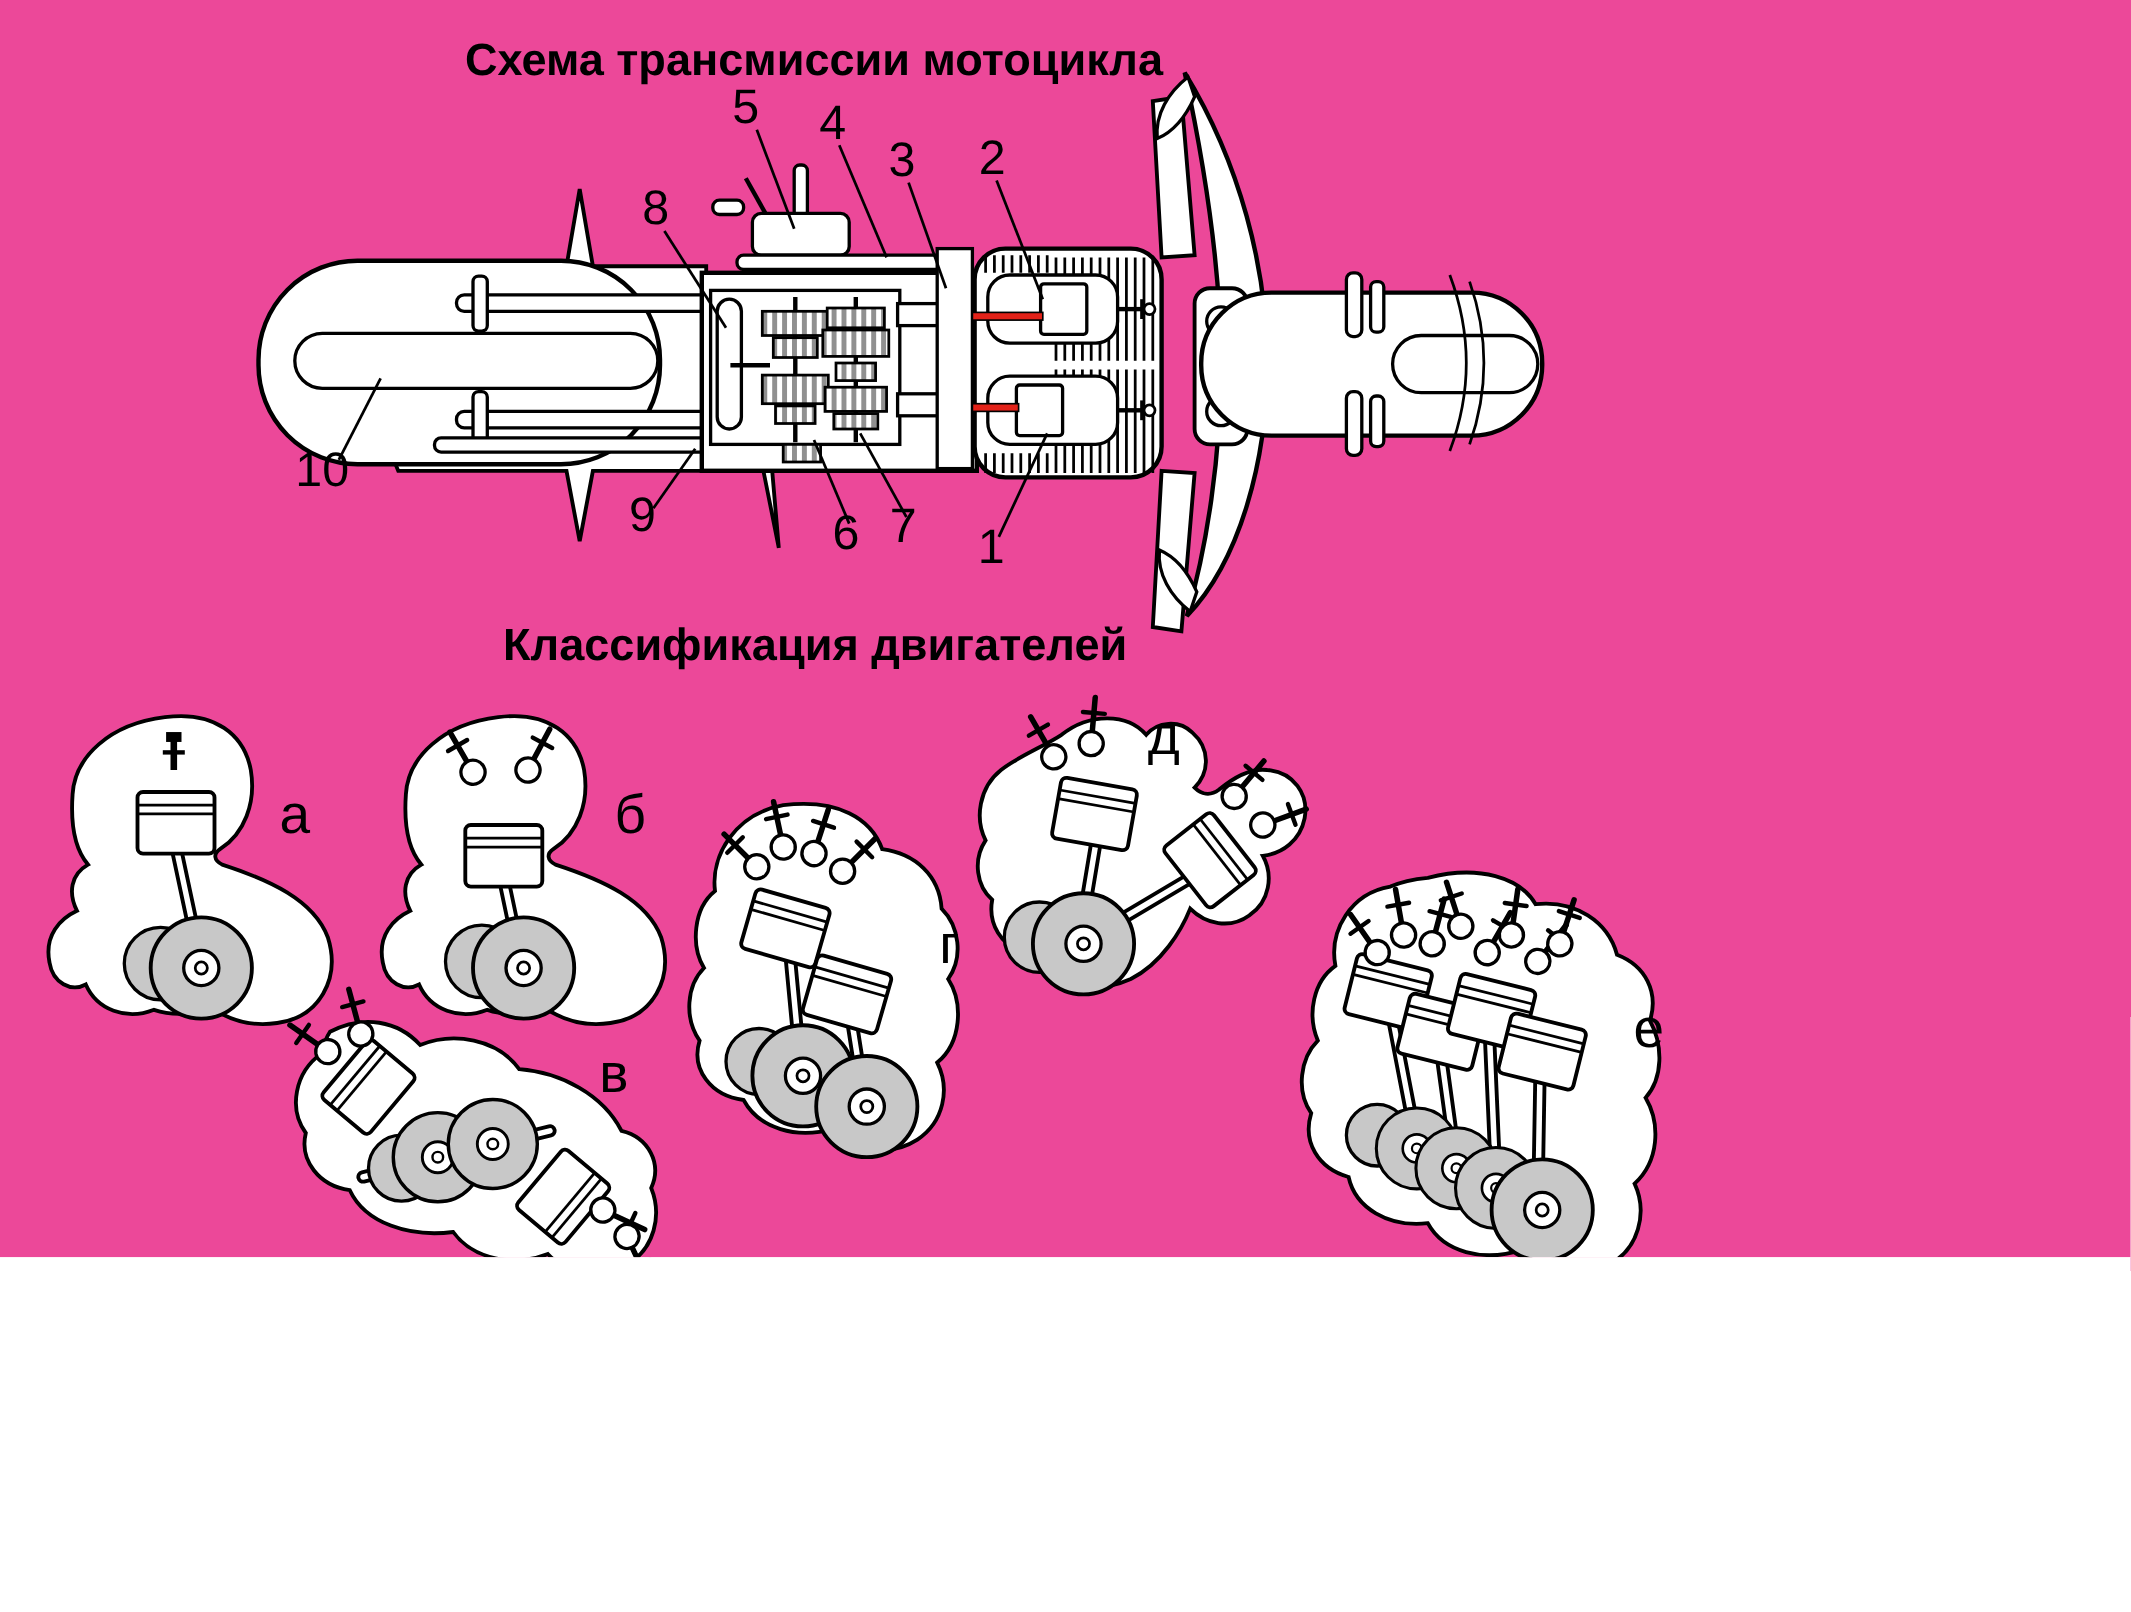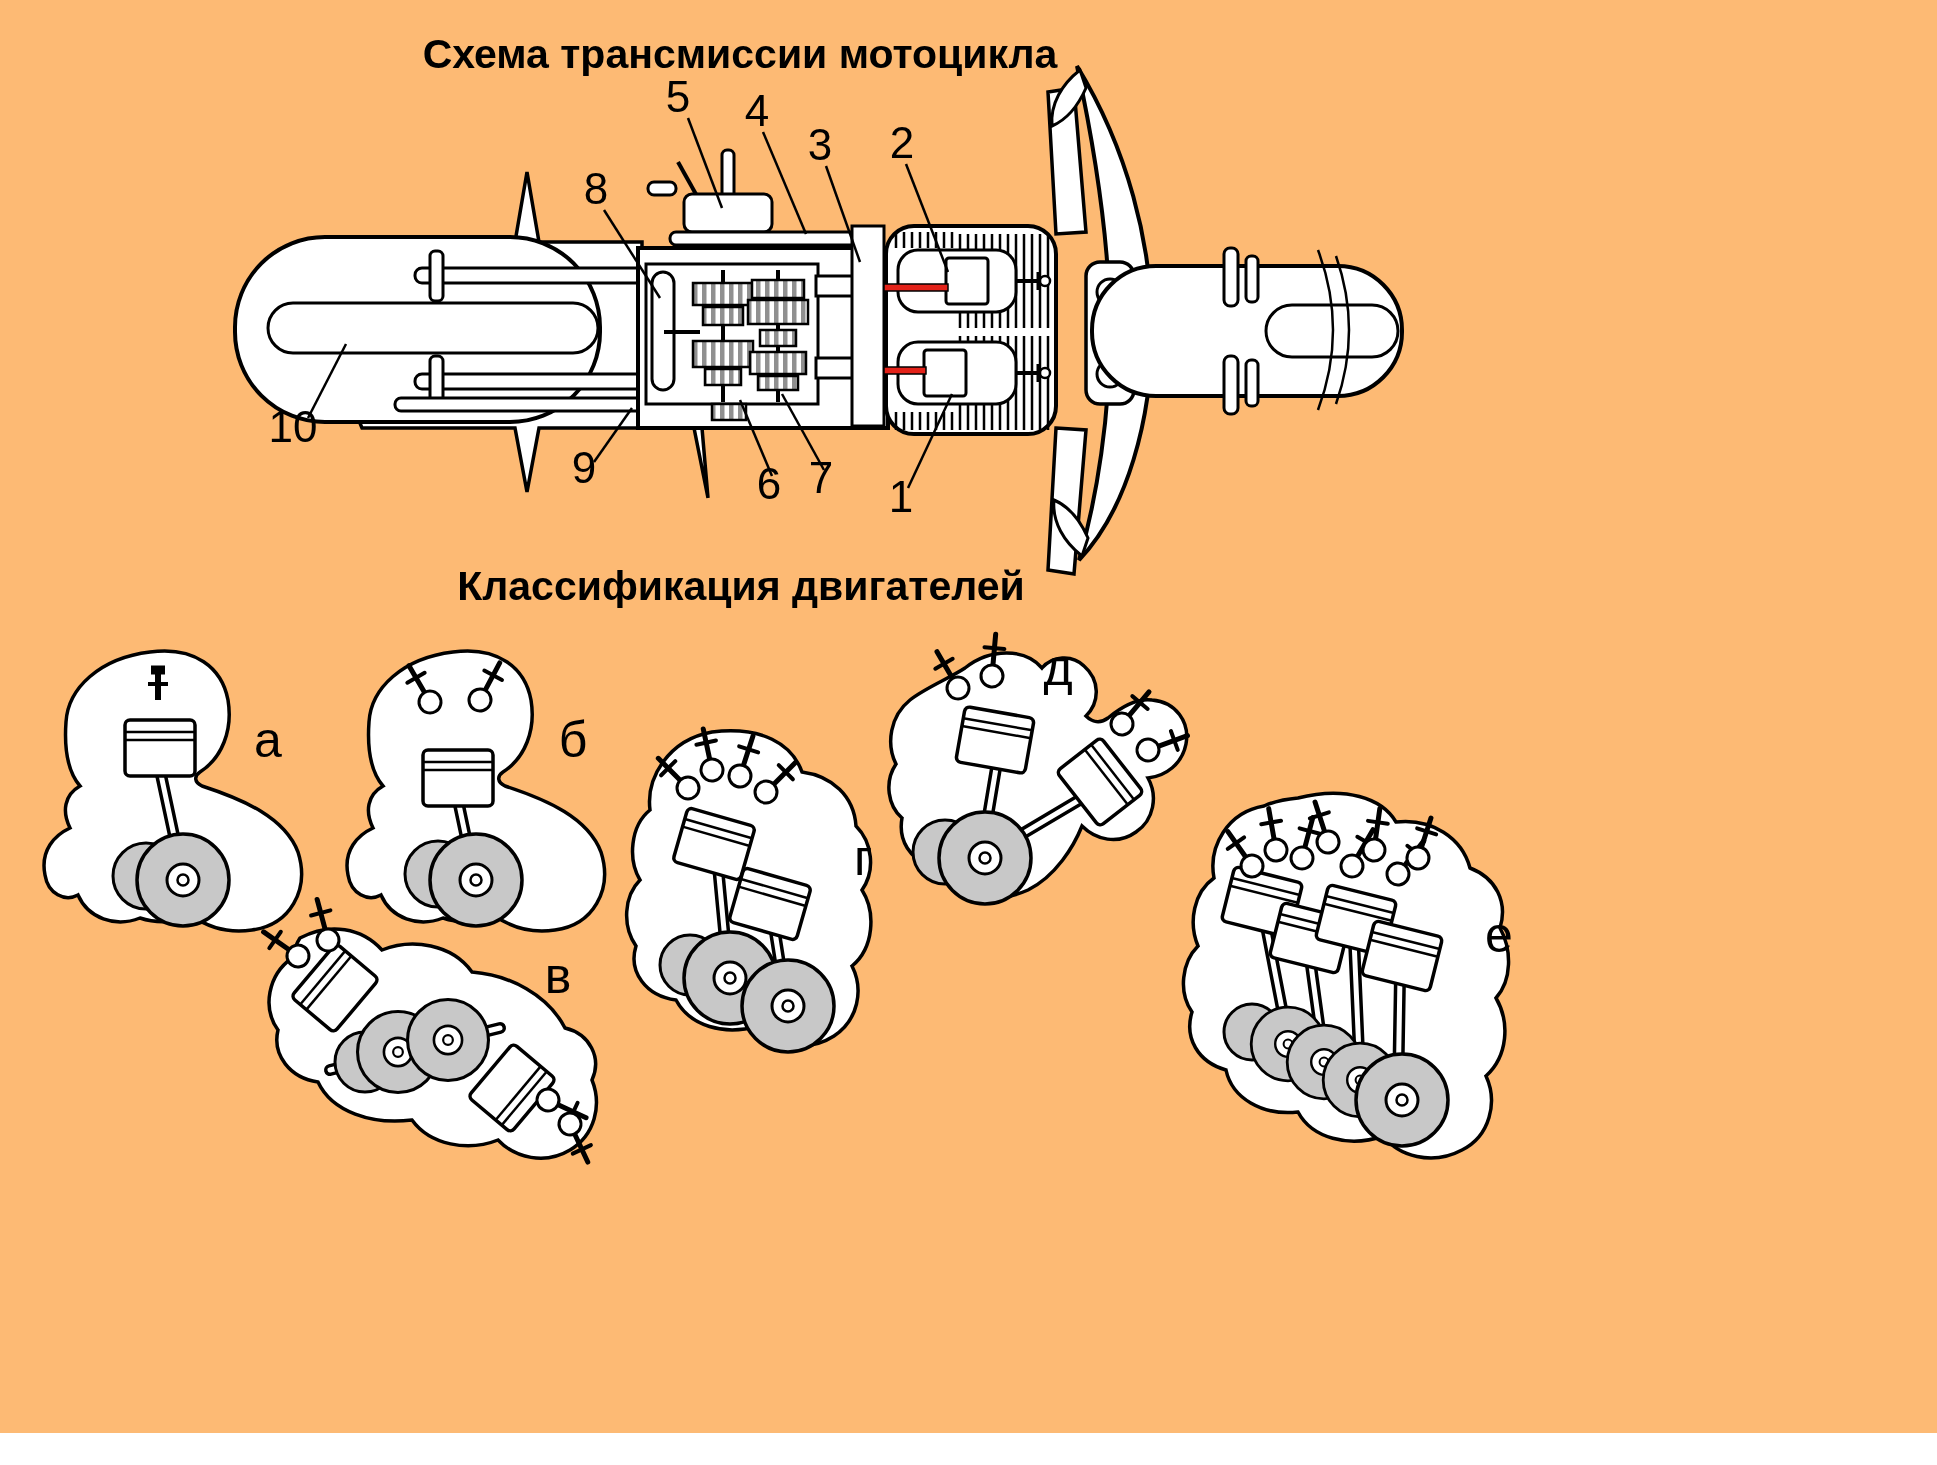--- a/index.html
+++ b/index.html
@@ -1,16 +1,16 @@
 <!DOCTYPE html>
 <html><head>
 <meta charset="utf-8">
 <style>
   html,body{margin:0;padding:0;background:#ffffff;}
-  .stage{position:relative;width:1937px;height:1433px;background:#fdba74;overflow:hidden;
+  .stage{position:relative;width:1937px;height:1143px;background:#ec4899;overflow:hidden;
          font-family:"Liberation Sans",sans-serif;}
   svg text{font-family:"Liberation Sans",sans-serif;fill:#000;}
   .title{font-size:41px;font-weight:700;}
   .num{font-size:44px;}
   .eng-lbl{font-size:50px;}
   .oln{fill:#fff;stroke:#000;stroke-width:3.5;}
   .oln4{fill:#fff;stroke:#000;stroke-width:4;}
   .thin{fill:#fff;stroke:#000;stroke-width:3;}
   .ldr{stroke:#000;stroke-width:2.5;}
   .fin{stroke:#000;stroke-width:2.5;fill:none;}

